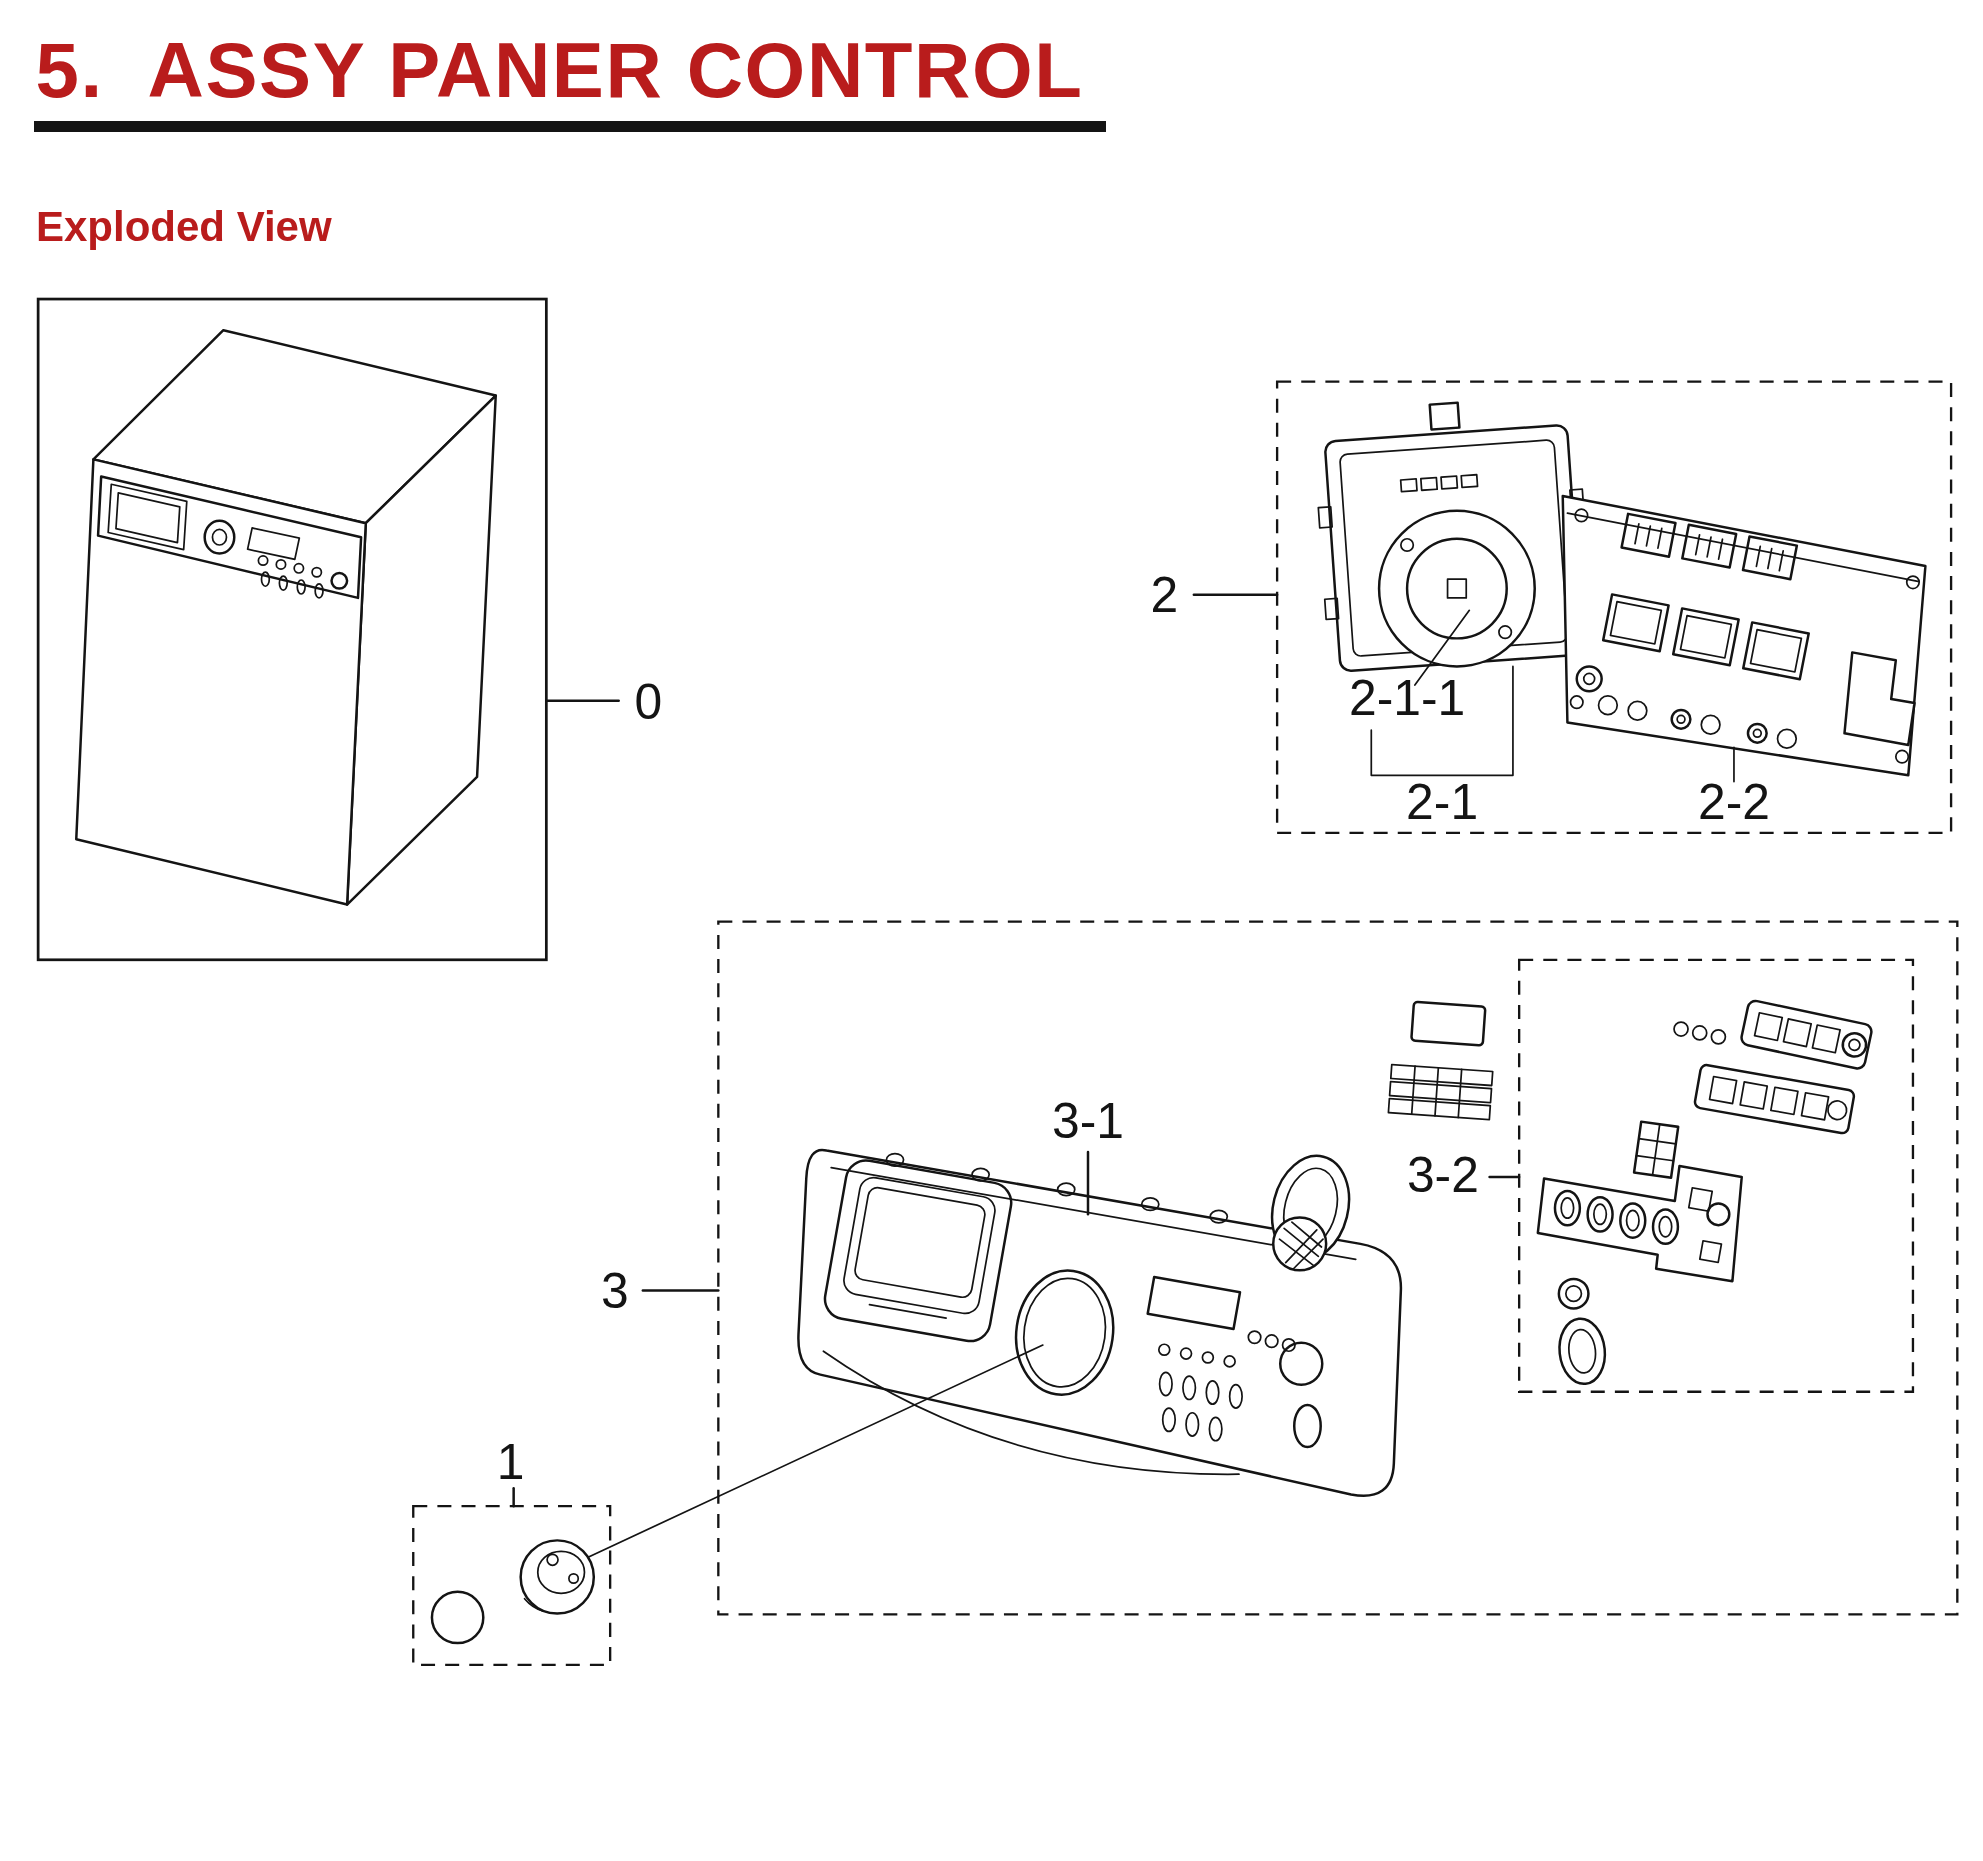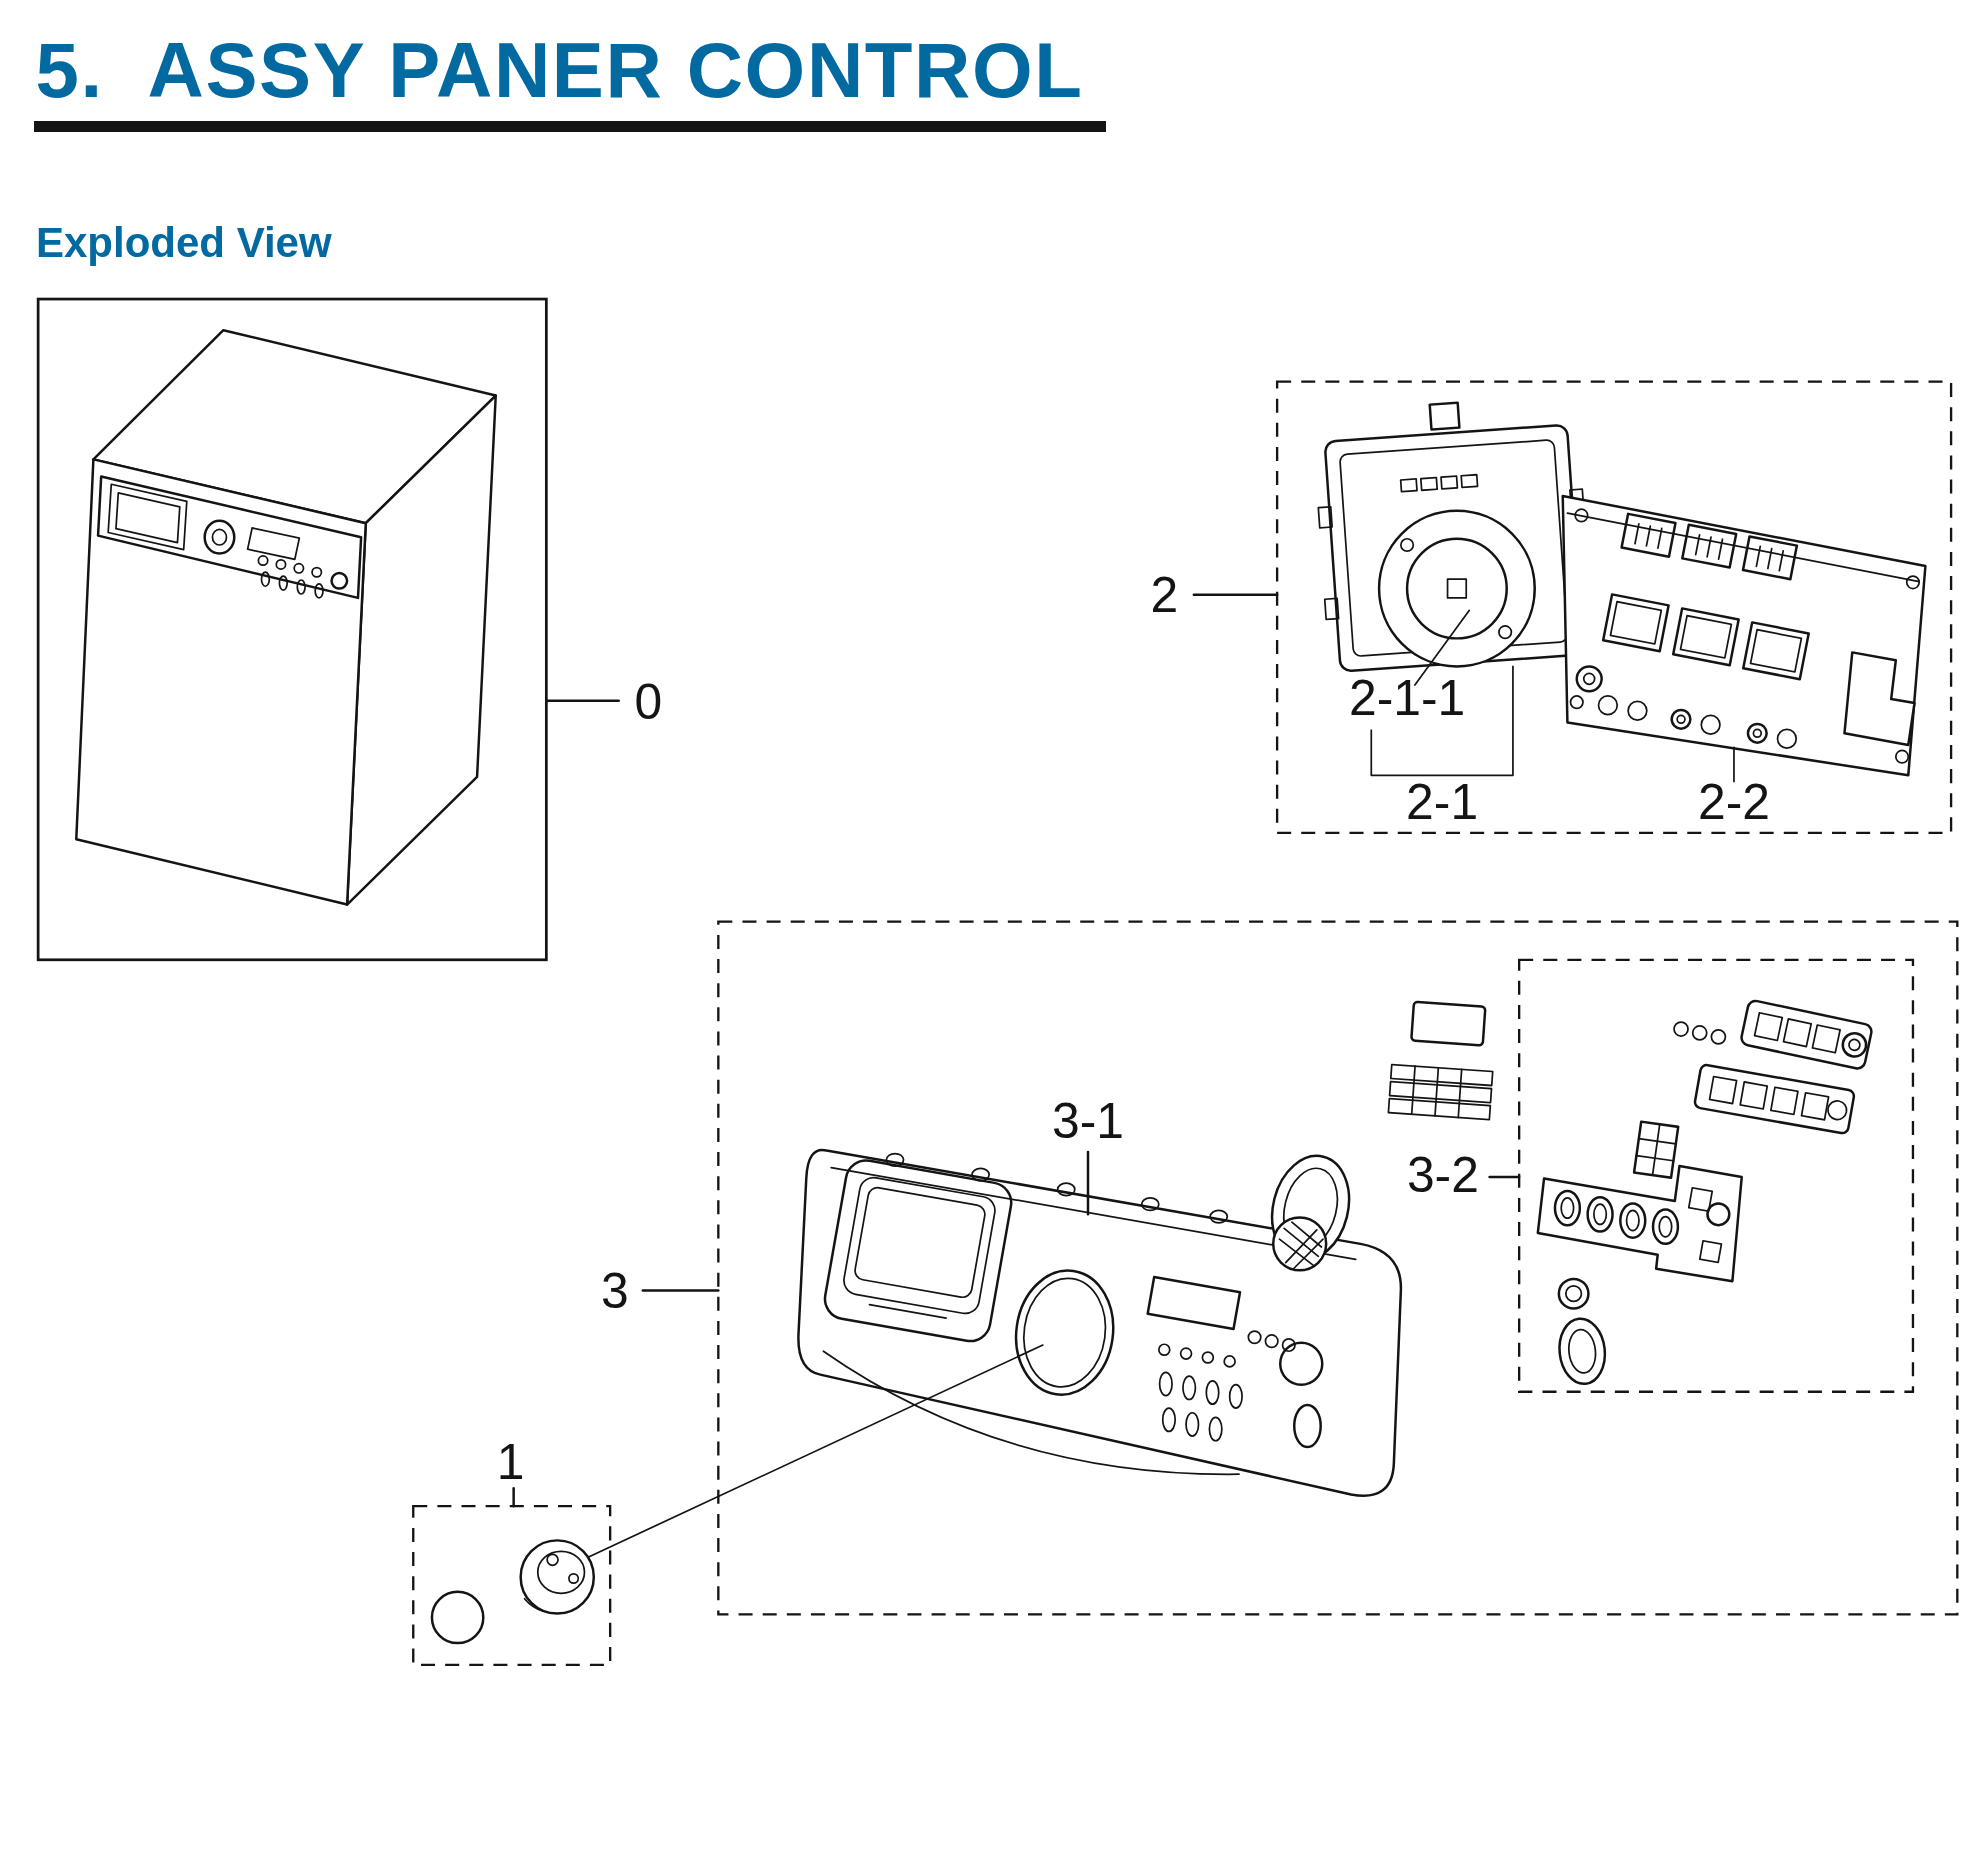--- a/index.html
+++ b/index.html
@@ -1,19 +1,19 @@
 <!DOCTYPE html>
 <html style="font-size:12.5px"><head>
 <meta charset="utf-8">
 <style>
   html,body{margin:0;padding:0;background:#ffffff;}
   .page{position:relative;width:1983px;height:1862px;background:#ffffff;overflow:hidden;
-        font-family:"Liberation Sans",sans-serif;color:#0369a1;text-decoration:underline;}
+        font-family:"Liberation Sans",sans-serif;color:#b91c1c;text-decoration:underline;}
   .header-title{position:absolute;left:34px;top:30px;}
-  .header-sub{position:absolute;left:36px;top:219px;}
+  .header-sub{position:absolute;left:36px;top:203px;}
   .title{margin:0;font-size:78px;font-weight:bold;white-space:pre;letter-spacing:1.6px;
          display:inline-block;padding:0 22px 9.3px 1.6px;border-bottom:11.7px solid #141414;line-height:1.05;}
   .subtitle{margin:0;font-size:42px;font-weight:bold;}
   .diagram{position:absolute;left:0;top:0;width:1983px;height:1862px;}
   .ln{fill:none;stroke:#141414;stroke-width:3.2;stroke-linejoin:round;stroke-linecap:round;}
   .thin{fill:none;stroke:#141414;stroke-width:2.2;stroke-linejoin:round;stroke-linecap:round;}
   .fillw{fill:#ffffff;stroke:#141414;stroke-width:3.2;stroke-linejoin:round;}
   .solid{fill:none;stroke:#141414;stroke-width:3.5;}
   .dash{fill:none;stroke:#141414;stroke-width:3;stroke-dasharray:18 13;}
   .lbl{font-family:"Liberation Sans",sans-serif;font-size:64px;fill:#141414;text-anchor:middle;}

